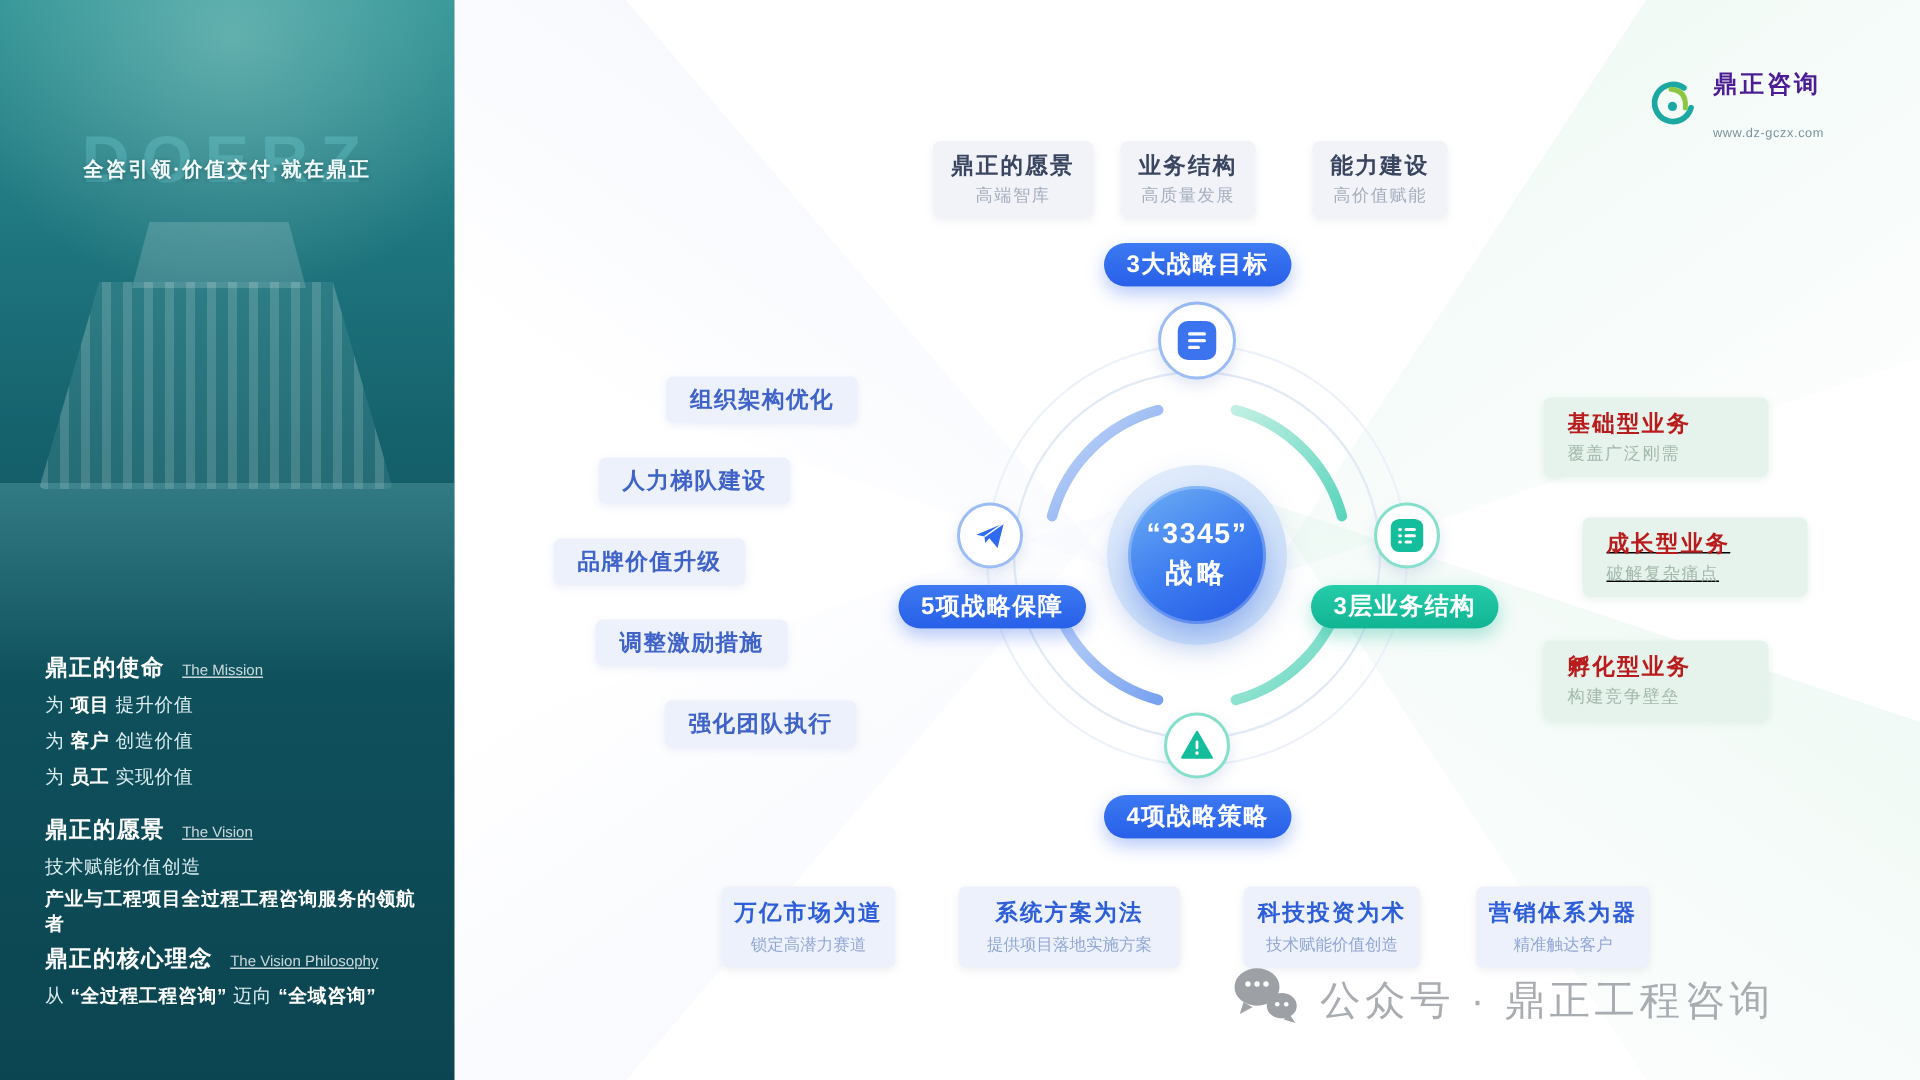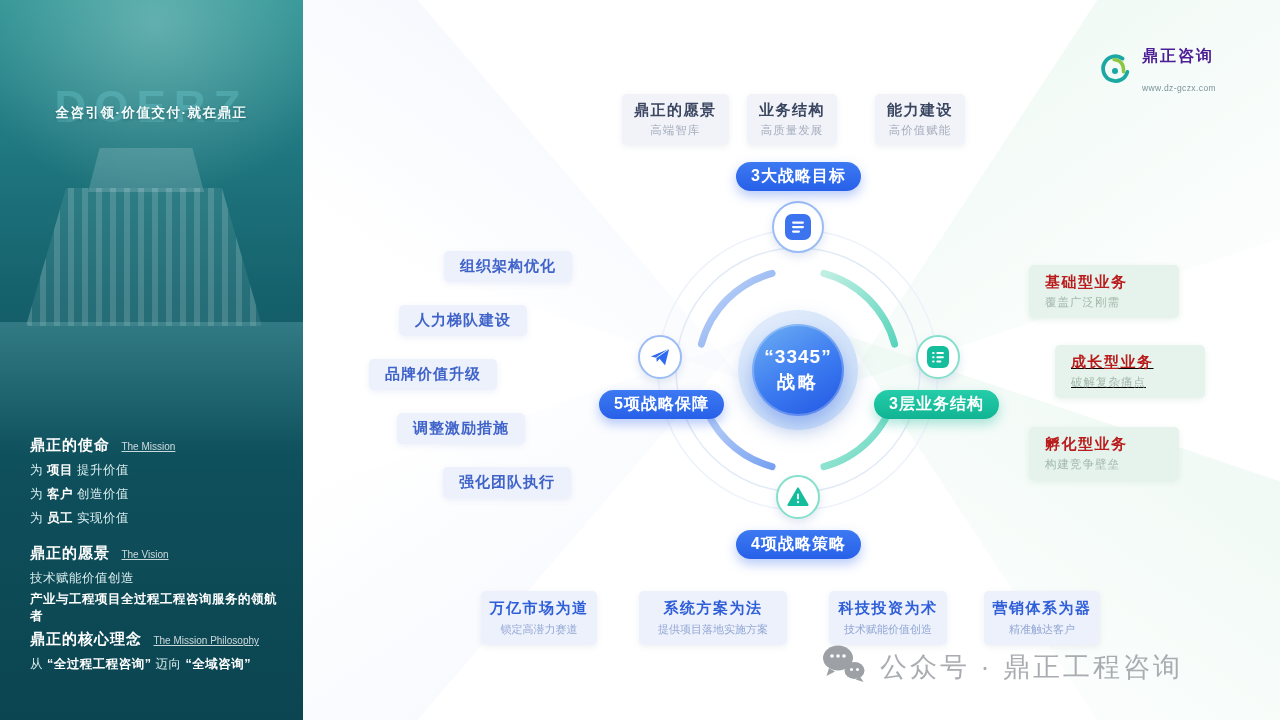--- a/index.html
+++ b/index.html
@@ -136,21 +136,21 @@
         <span class="side-title">鼎正的愿景</span>
         <span class="side-sub">The Vision</span>
       </div>
       <p class="side-line">技术赋能价值创造</p>
       <p class="side-line strong">产业与工程项目全过程工程咨询服务的领航者</p>
     </section>
 
     <section class="abs side-sec" style="top:630px;">
       <div class="side-title-row">
         <span class="side-title">鼎正的核心理念</span>
-        <span class="side-sub">The Mission Philosophy</span>
+        <span class="side-sub">The Vision Philosophy</span>
       </div>
       <p class="side-line">
         <span>从 </span><span class="k">“全过程工程咨询”</span><span> 迈向 </span><span class="k">“全域咨询”</span>
       </p>
     </section>
   </aside>
 
   <div class="abs ray ray-lt"></div>
   <div class="abs ray ray-lb"></div>
   <div class="abs ray ray-rt"></div>

